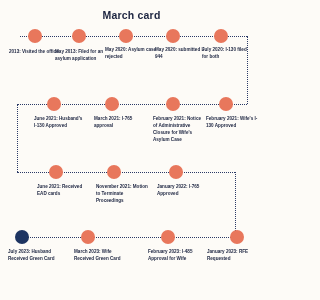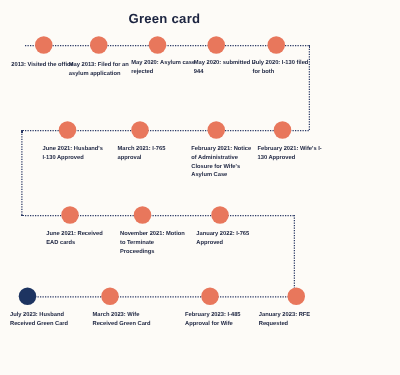--- a/index.html
+++ b/index.html
@@ -69,21 +69,21 @@
     line-height: 1.55;
     font-weight: bold;
     color: #1c2440;
     transform: translateX(-50%);
     text-align: left;
   }
 </style>
 </head>
 <body>
 
-<div id="title">Green card</div>
+<div id="title">March card</div>
 
 <div id="board">
 
   <div class="track h" style="left:20px; top:36px; width:227px;"></div>
   <div class="track v" style="left:247px; top:36px; height:68px;"></div>
   <div class="track h" style="left:17px; top:104px; width:230px;"></div>
   <div class="track v" style="left:17px; top:104px; height:68px;"></div>
   <div class="track h" style="left:17px; top:172px; width:218px;"></div>
   <div class="track v" style="left:235px; top:172px; height:65px;"></div>
   <div class="track h" style="left:18px; top:237px; width:217px;"></div>

